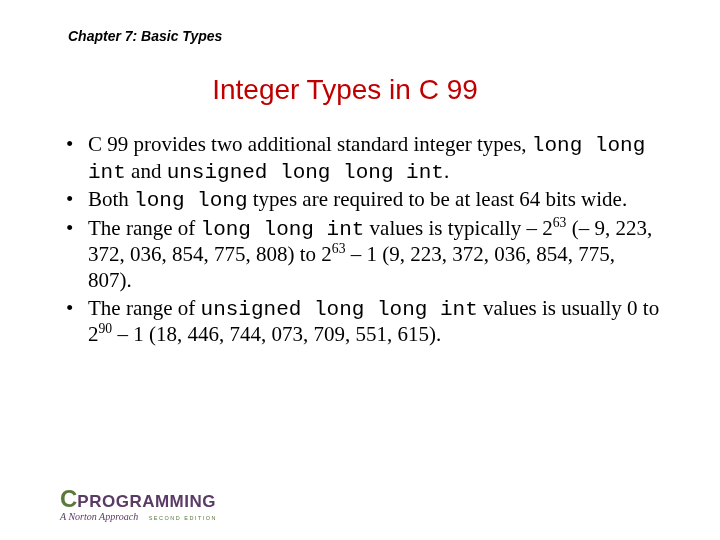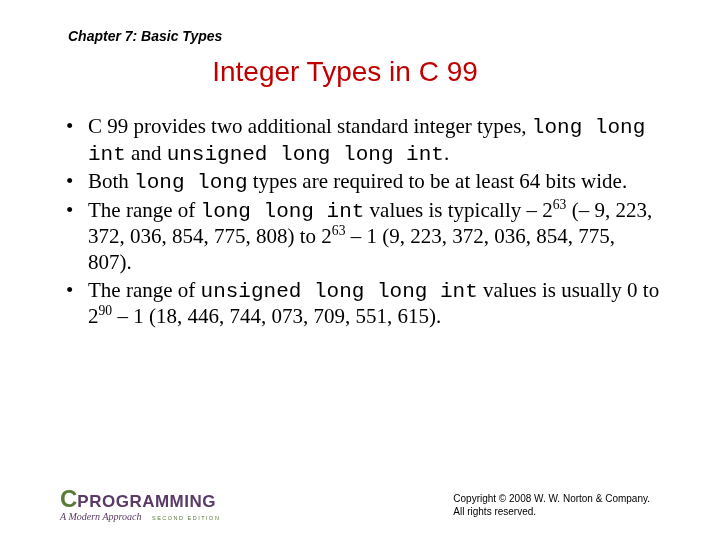--- a/index.html
+++ b/index.html
@@ -11,21 +11,21 @@
     color: #000;
     position: relative;
     padding: 28px 60px 0 60px;
   }
   .chapter {
     font-family: Arial, Helvetica, sans-serif;
     font-weight: bold;
     font-style: italic;
     font-size: 14px;
     margin-left: 8px;
-    margin-bottom: 12px;
+    margin-bottom: 30px;
   }
   .title {
     font-family: Liberation Sans, sans-serif;
     font-size: 28px;
     color: #c00000;
     text-align: center;
     margin-bottom: 26px;
     margin-left: -30px;
   }
   .content {
@@ -133,21 +133,17 @@
     </div>
   </div>
 
 <div class="footer">
   <div class="logo">
     <div class="logo-top">
       <span class="logo-c">C</span>
       <span class="logo-prog">PROGRAMMING</span>
     </div>
     <div class="logo-sub">
-      <span>A Modern Approach</span>
+      <span>A Norton Approach</span>
       <span class="logo-ed">SECOND EDITION</span>
     </div>
-  </div>
-  <div class="copyright">
-    <div>Copyright © 2008 W. W. Norton &amp; Company.</div>
-    <div>All rights reserved.</div>
   </div>
 </div>
 
 </body></html>

